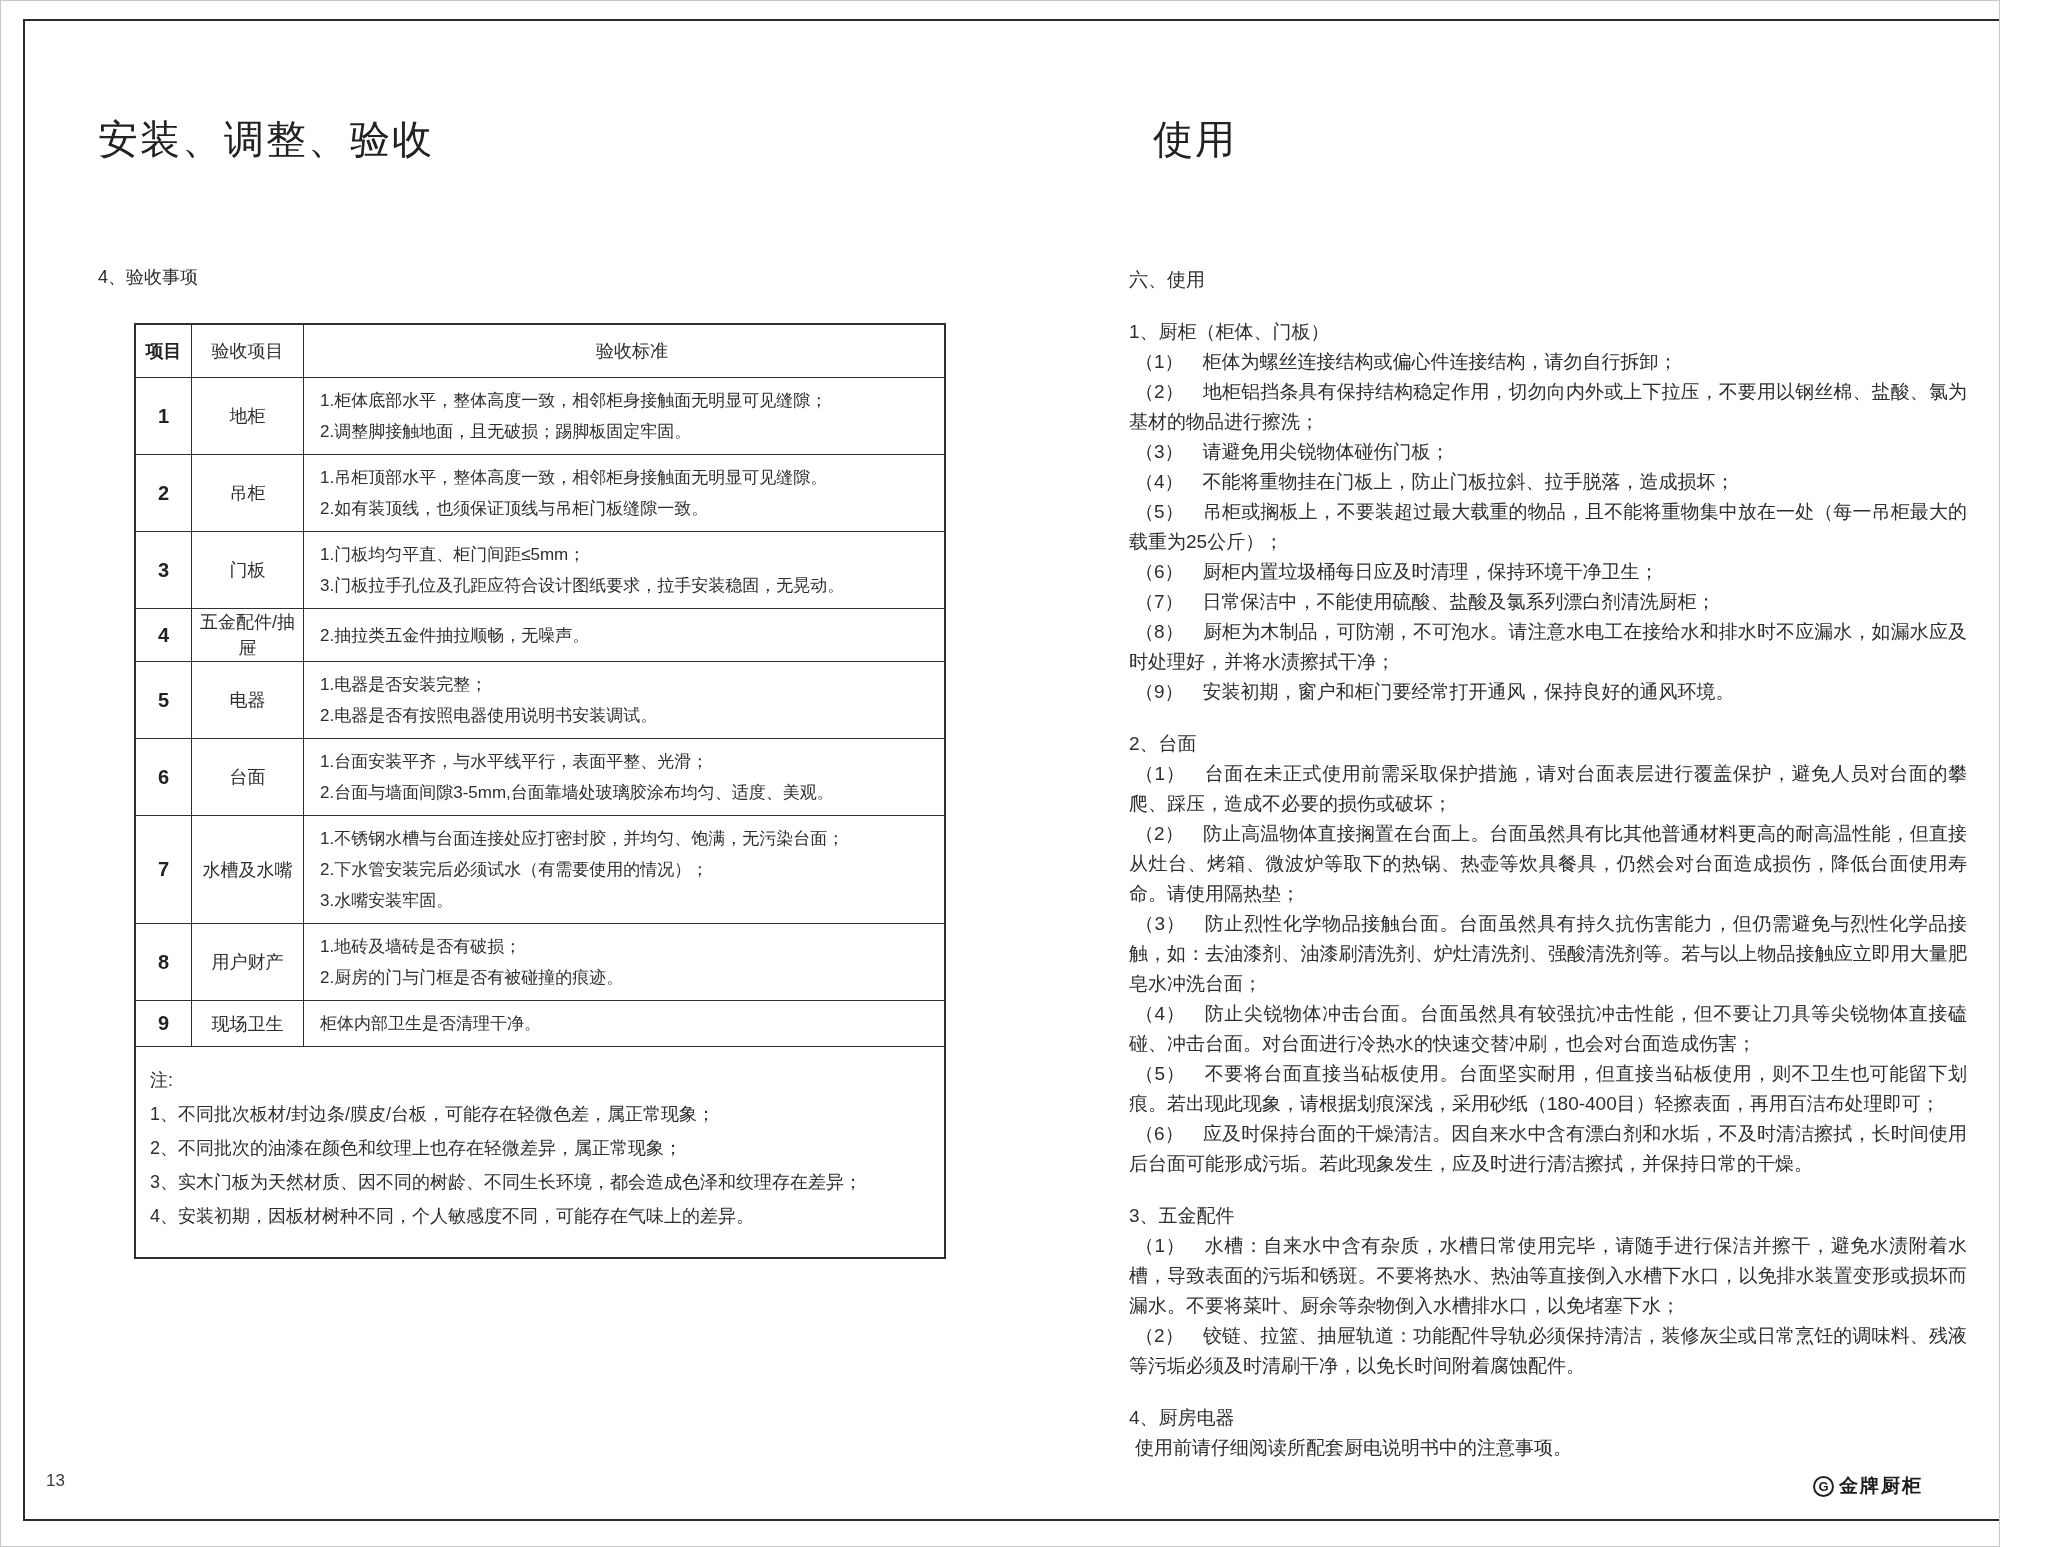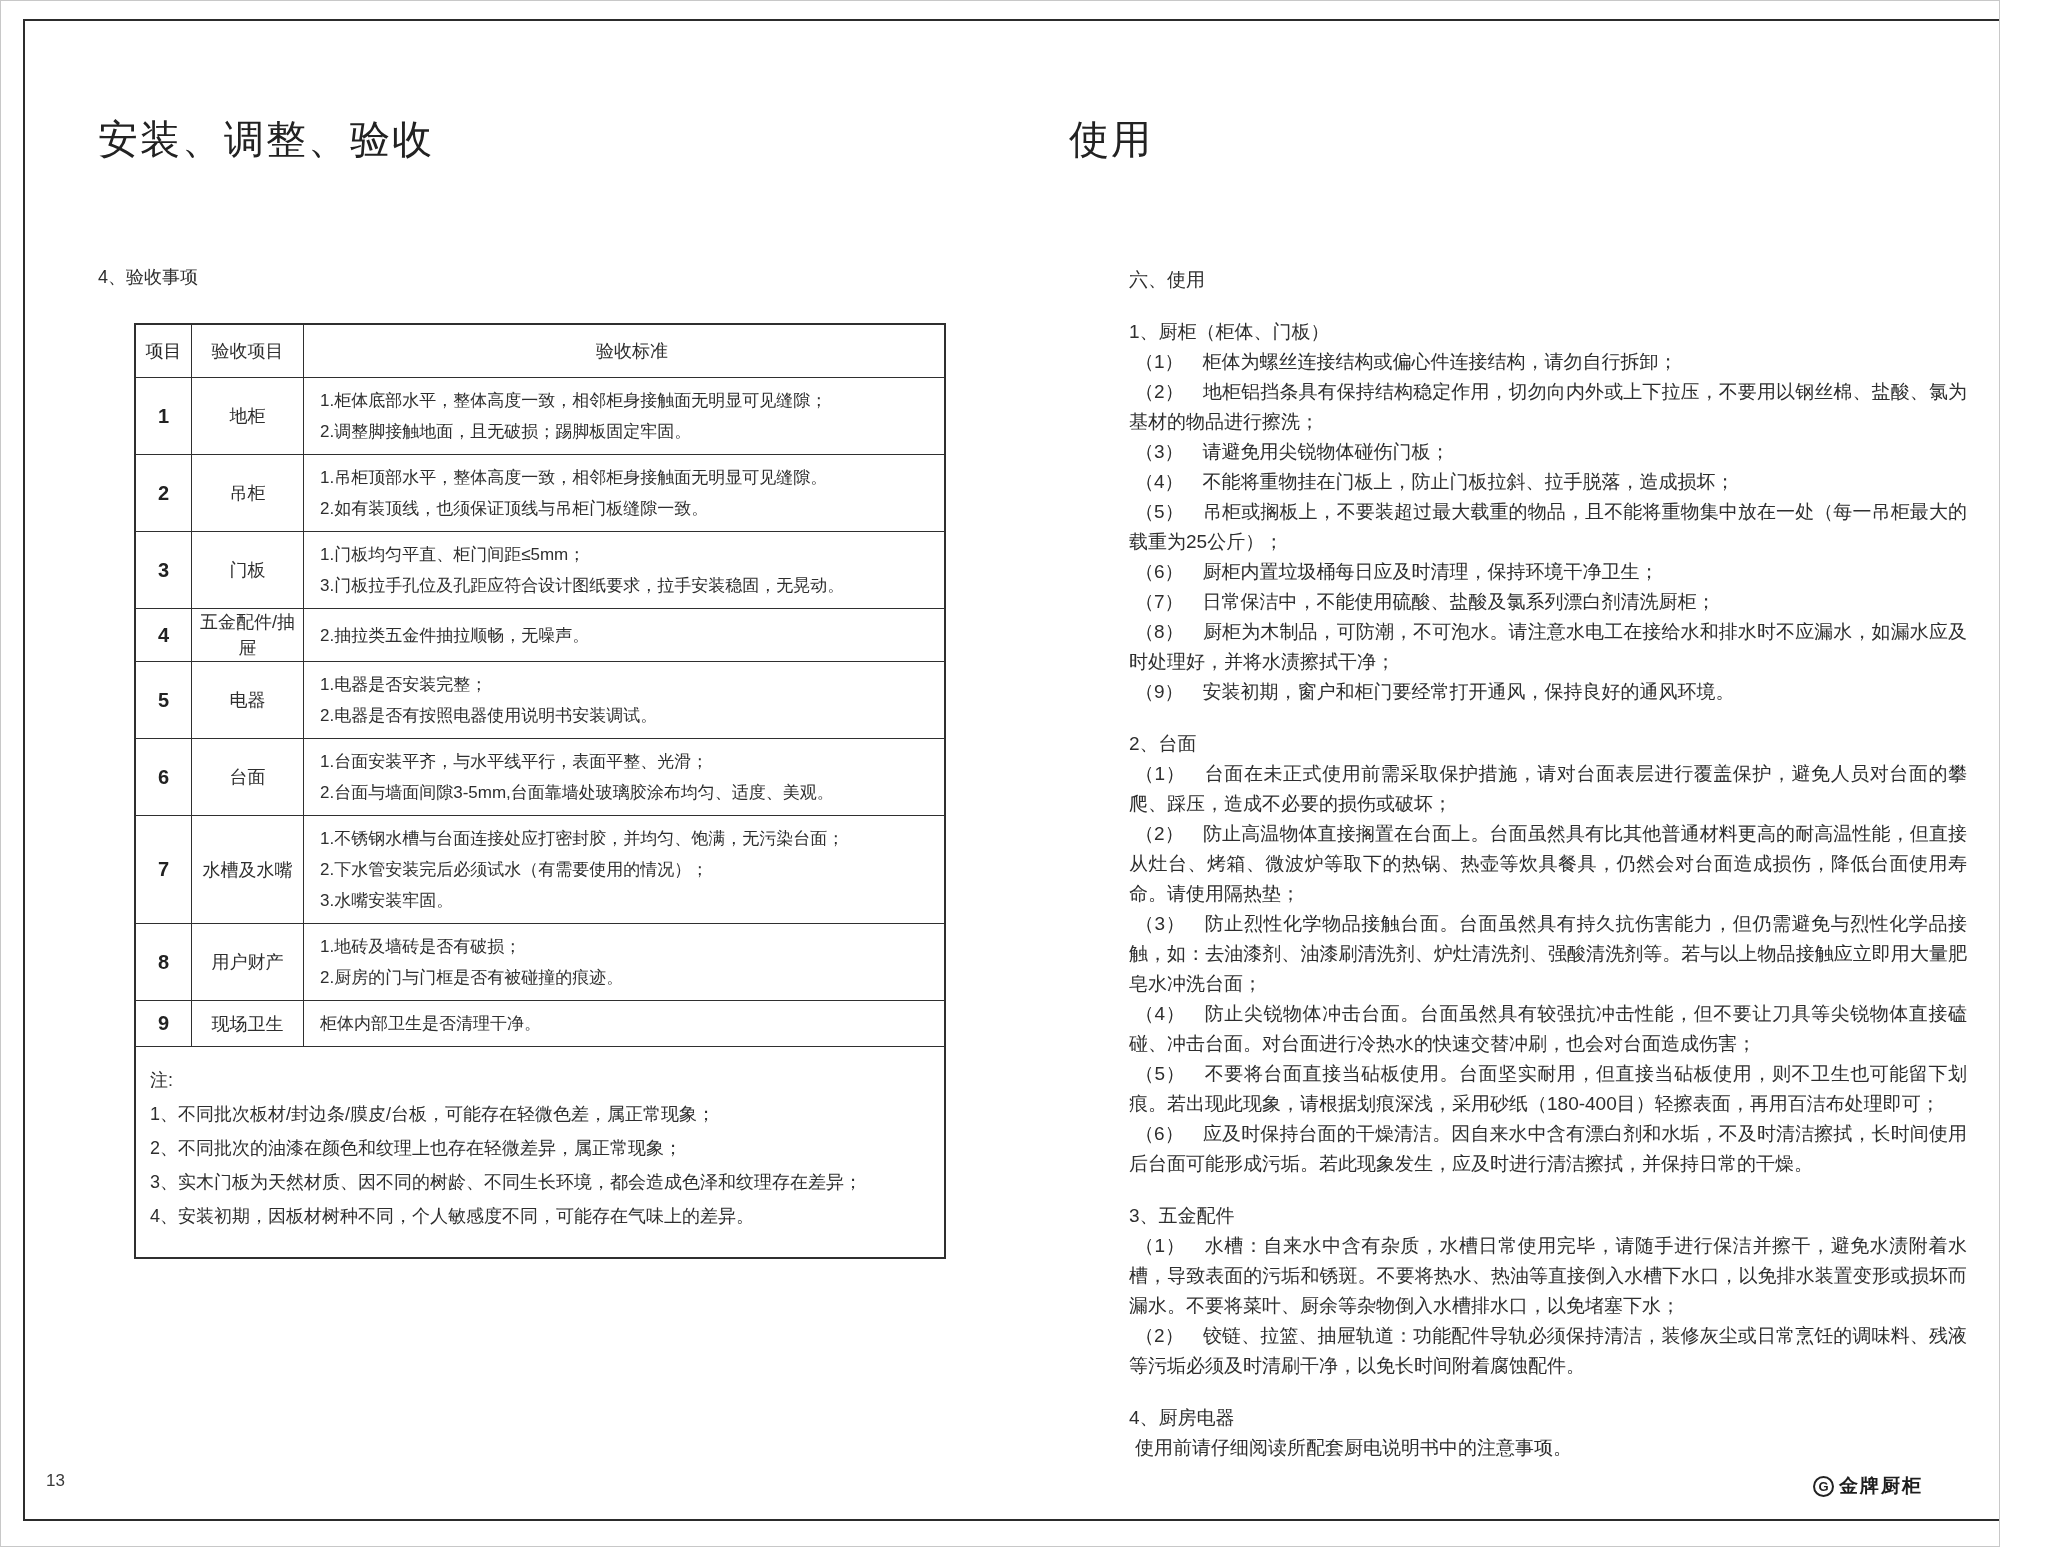--- a/index.html
+++ b/index.html
@@ -19,39 +19,39 @@
     border:2px solid #2c2c2c;
     box-sizing:border-box;
     pointer-events:none;
   }
   .page-title{
     position:absolute;top:118px;
     font-size:40px;line-height:1;font-weight:500;color:#222;
     letter-spacing:2px;white-space:nowrap;margin:0;
   }
   #left-title{left:97px;}
-  #right-title{left:1068px;}
+  #right-title{left:1152px;}
   .section-label{
     position:absolute;left:97px;top:264px;
     font-size:18px;color:#2e2e2e;white-space:nowrap;
   }
   
   .acc-table{
     position:absolute;left:133px;top:322px;width:812px;
     border:2px solid #2f2f2f;box-sizing:border-box;
     background:#fff;
   }
   .t-row{display:flex;border-bottom:1px solid #2f2f2f;}
   .t-row.head{min-height:52px;}
   .c-no{
     width:56px;flex:0 0 56px;border-right:1px solid #2f2f2f;
     display:flex;align-items:center;justify-content:center;
     font-size:20px;font-weight:bold;color:#222;box-sizing:border-box;
   }
-  .head .c-no{font-size:18px;font-weight:400;}
+  .head .c-no{font-size:18px;font-weight:700;}
   .c-item{
     width:112px;flex:0 0 112px;border-right:1px solid #2f2f2f;
     display:flex;align-items:center;justify-content:center;text-align:center;
     font-size:18px;padding:0 5px;box-sizing:border-box;line-height:26px;
   }
   .c-crit{
     flex:1;padding:7px 0 7px 16px;
     font-size:17px;line-height:31px;
     display:flex;flex-direction:column;justify-content:center;box-sizing:border-box;
   }

